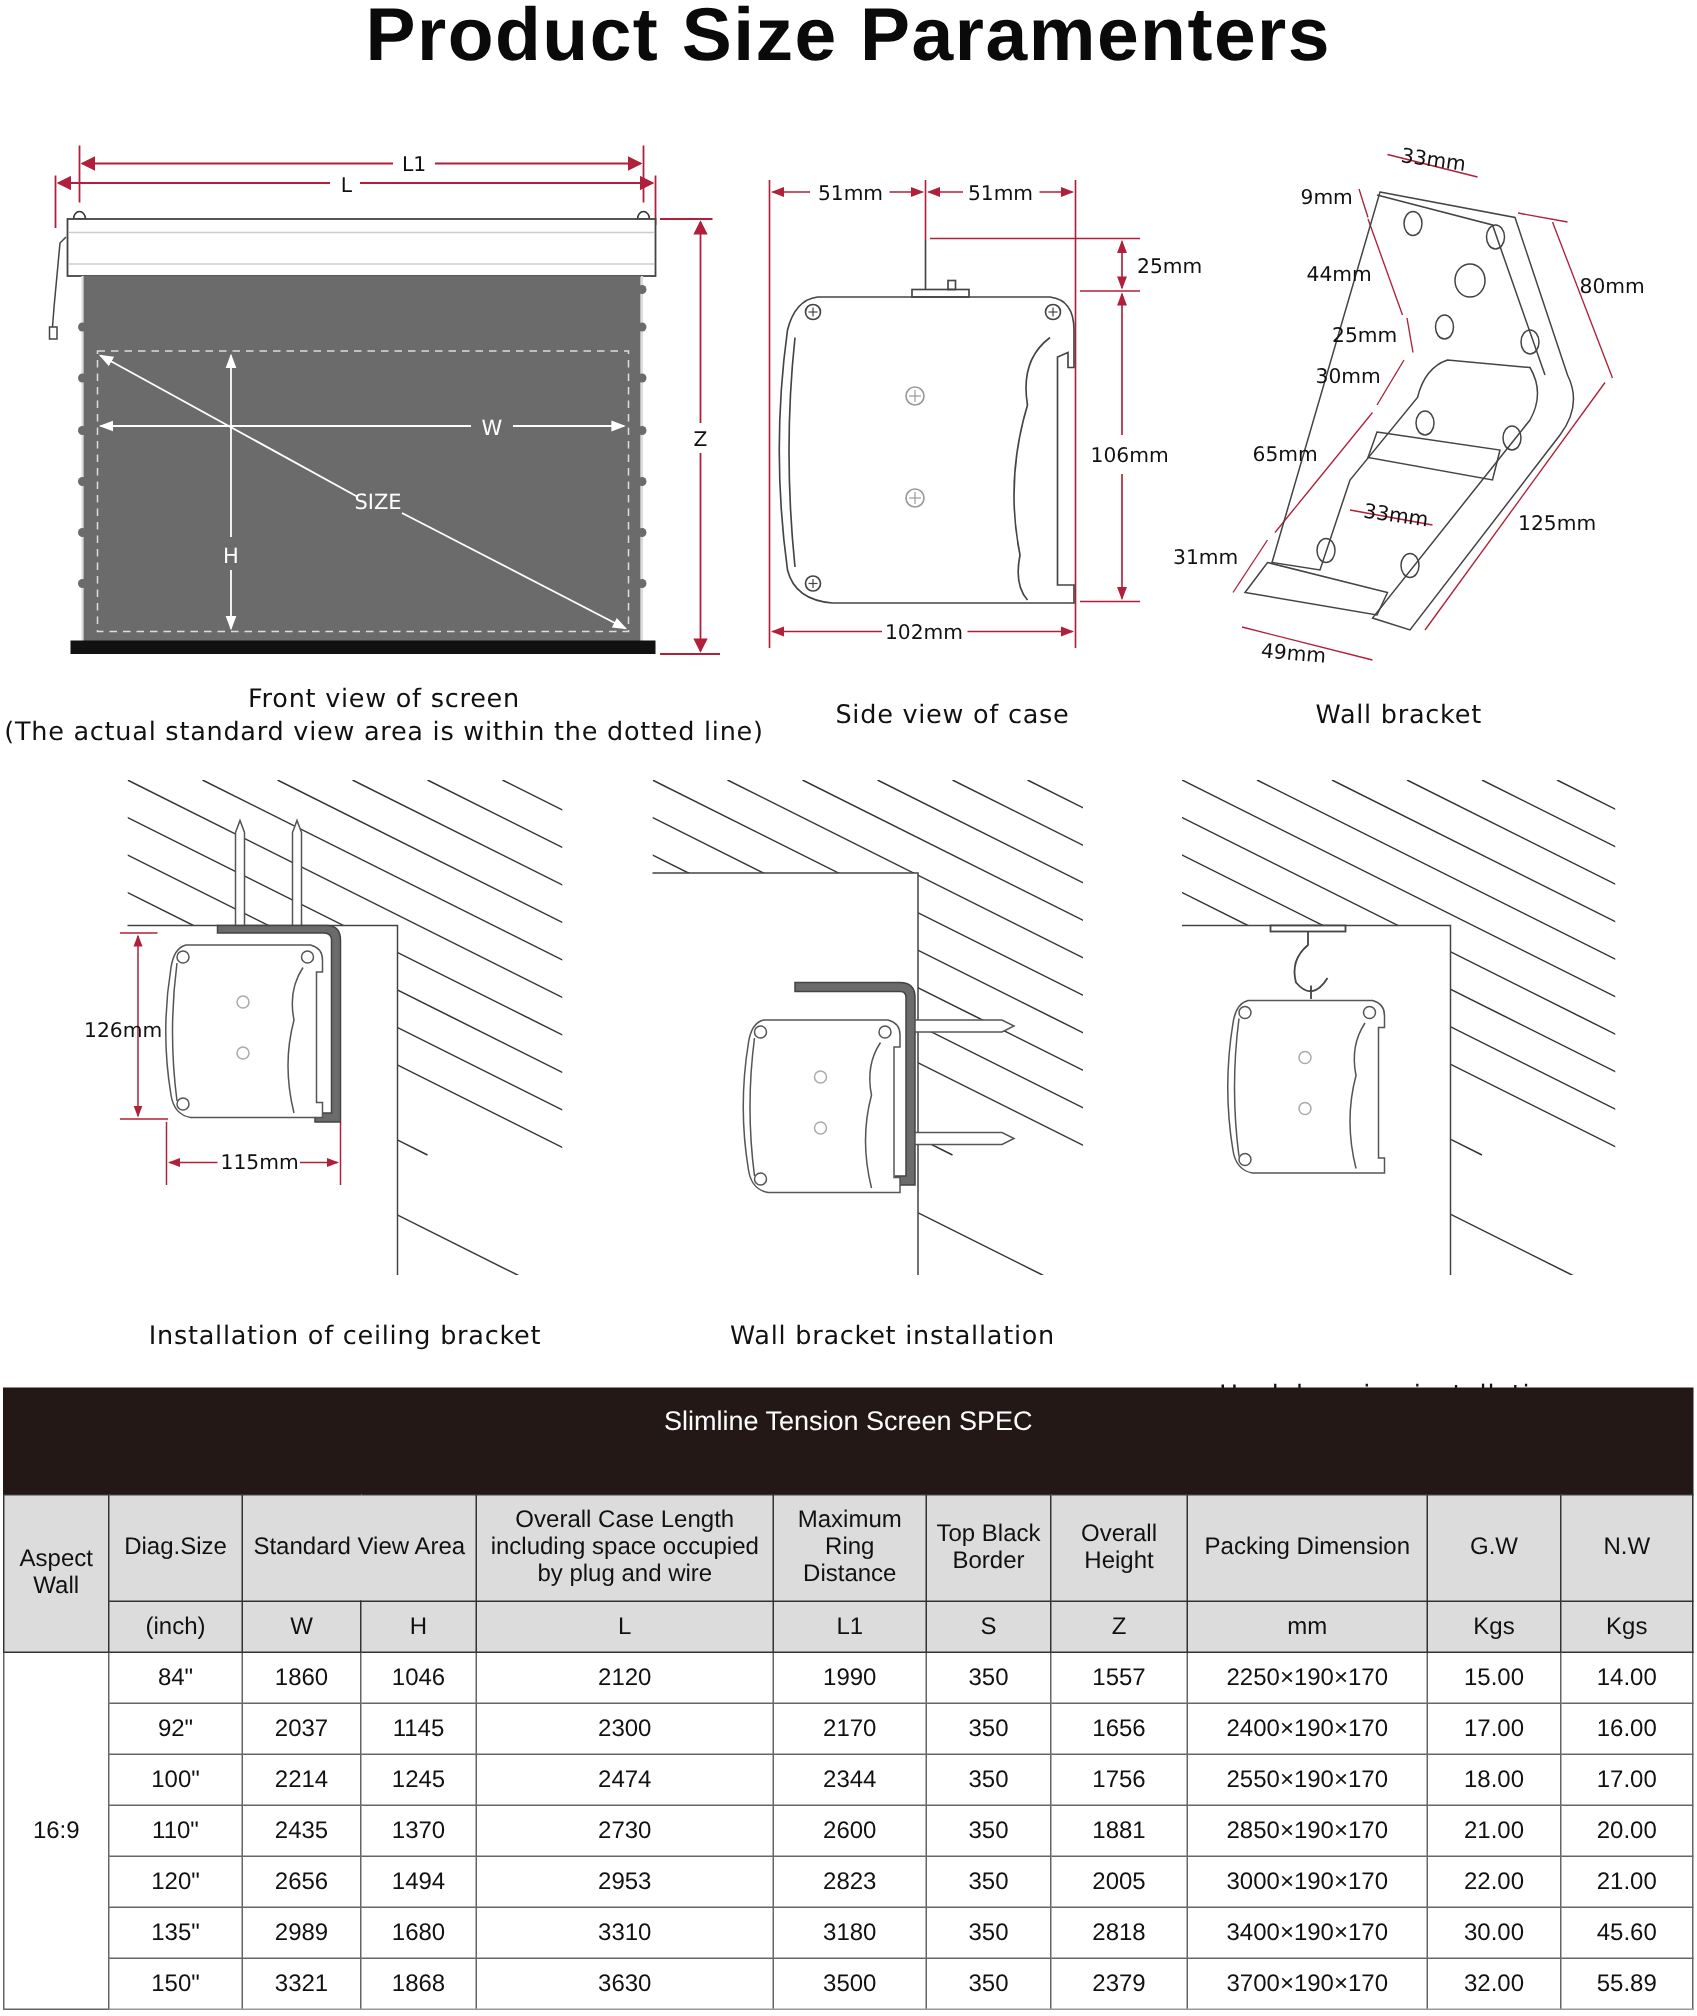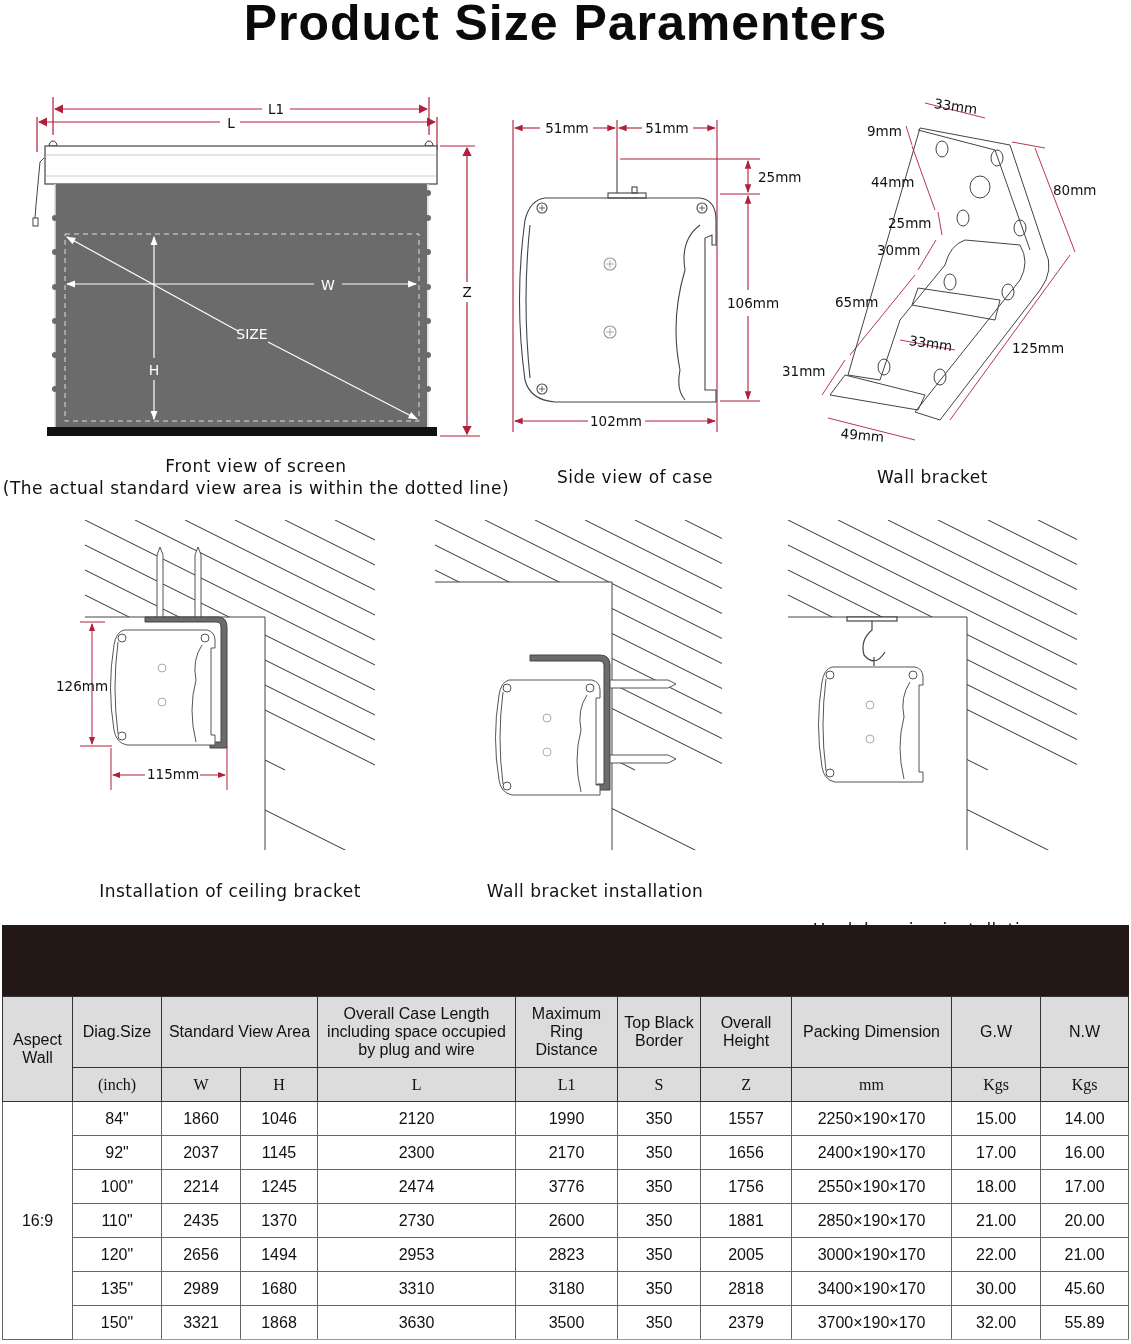--- a/index.html
+++ b/index.html
@@ -17,21 +17,21 @@
   .spec { position: absolute; left: 2px; top: 925px; width: 1127px; }
   .spec-head { background: #231816; color: #fff; height: 71px; text-align: center;
                font-family: "Liberation Sans", sans-serif; font-size: 18px; line-height: 23px;
                padding-top: 11px; box-sizing: border-box; }
   table { border-collapse: collapse; width: 1127px; table-layout: fixed;
           font-family: "Liberation Sans", sans-serif; font-size: 16px; color: #111; }
   th { background: #dcdcdc; font-weight: normal; border: 1px solid #333; text-align: center;
        line-height: 18px; padding: 0 2px; }
   td { border: 1px solid #666; text-align: center; height: 33px; padding: 0; background: #fff; }
   th.h1 { height: 70px; }
-  th.h2 { height: 33px; font-family: Liberation Serif, serif; }
+  th.h2 { height: 33px; }
   tr.last td { border-bottom: 1px solid #999; }
 </style>
 </head>
 <body>
 
 <div class="title">Product Size Paramenters</div>
 
 <svg width="500" height="450" style="left:0;top:90px" viewBox="0 90 500 450">
   <defs>
     <marker id="arR" markerWidth="8" markerHeight="8" refX="7" refY="4" orient="auto">
@@ -316,20 +316,21 @@
   </g>
   <use href="#casemini" transform="translate(820,667)"></use>
 </svg>
 
 <div class="cap" style="left:60px;top:881px;width:340px">Installation of ceiling bracket</div>
 <div class="cap" style="left:440px;top:881px;width:310px">Wall bracket installation</div>
 <div class="cap" style="left:780px;top:920px;width:295px">Hook hanging installation</div>
 
 <div class="spec">
   <div class="spec-head">
+    <div>Slimline Tension Screen SPEC</div>
   </div>
   <table>
     <colgroup>
       <col style="width:70px">
         <col style="width:89px">
         <col style="width:79px">
         <col style="width:77px">
       <col style="width:198px">
         <col style="width:102px">
         <col style="width:83px">
@@ -388,21 +389,21 @@
           <td>1656</td>
           <td>2400×190×170</td>
           <td>17.00</td>
           <td>16.00</td>
         </tr>
         <tr>
           <td>100"</td>
           <td>2214</td>
           <td>1245</td>
           <td>2474</td>
-          <td>3776</td>
+          <td>2344</td>
           <td>350</td>
           <td>1756</td>
           <td>2550×190×170</td>
           <td>18.00</td>
           <td>17.00</td>
         </tr>
         <tr>
           <td>110"</td>
           <td>2435</td>
           <td>1370</td>

